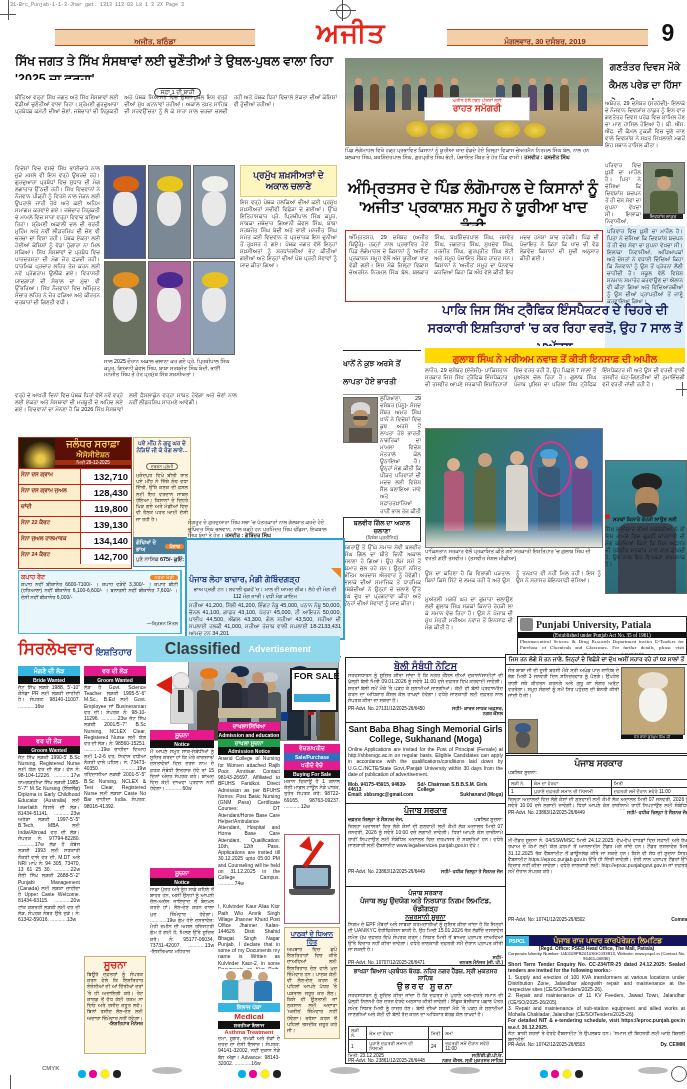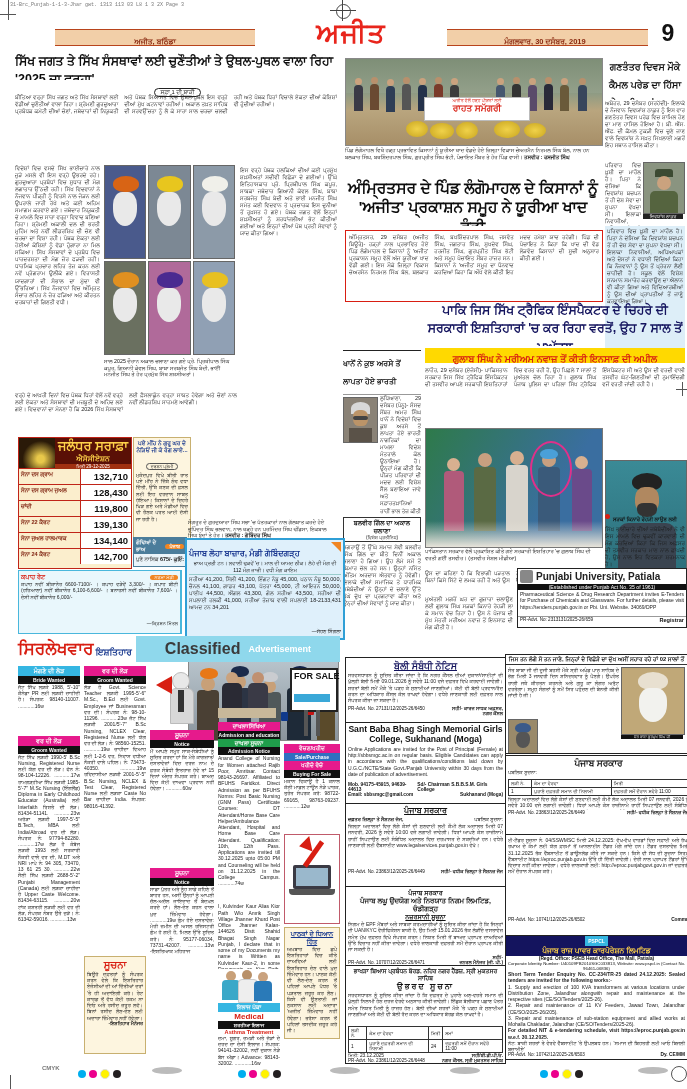--- a/index.html
+++ b/index.html
@@ -105,20 +105,24 @@
         <span class="pt-beard" style="width:24px;height:34px;top:26px;"></span>
       </div>
     <div class="portrait" style="background:#90a0b4;">
         <span class="turb" style="width:26px;height:16px;left:8px;top:10px;background:#e8c020;"></span>
         <span class="pt-beard" style="width:24px;height:34px;top:26px;"></span>
       </div>
   </div>
   <div class="abs ov cap" style="left:104px;top:358px;width:131px;height:30px;">ਸਾਲ 2025 ਦੌਰਾਨ ਅਕਾਲ ਚਲਾਣਾ ਕਰ ਗਏ ਪ੍ਰੋ. ਪ੍ਰਿਥੀਪਾਲ ਸਿੰਘ ਕਪੂਰ, ਗਿਆਨੀ ਕੇਵਲ ਸਿੰਘ, ਬਾਬਾ ਸਰਬਜੋਤ ਸਿੰਘ ਬੇਦੀ, ਭਾਈ ਮਨਜੀਤ ਸਿੰਘ ਤੇ ਹੋਰ ਪ੍ਰਮੁੱਖ ਸਿੱਖ ਸ਼ਖ਼ਸੀਅਤਾਂ।</div>
 
   <div class="abs" style="left:240px;top:165px;width:97px;height:224px;">
+    <div style="background:#fdf6c0;border:1px solid #e0cf70;text-align:center;padding:4px 2px;">
+      <div class="b navy" style="font-size:9px;">ਪ੍ਰਮੁੱਖ ਸ਼ਖ਼ਸੀਅਤਾਂ ਦੇ</div>
+      <div class="b navy" style="font-size:9px;">ਅਕਾਲ ਚਲਾਣੇ</div>
+    </div>
     <div class="bt ov" style="height:188px;margin-top:2px;">ਇਸ ਵਰ੍ਹੇ ਪੰਥਕ ਹਲਕਿਆਂ ਦੀਆਂ ਕਈ ਪ੍ਰਮੁੱਖ ਸ਼ਖ਼ਸੀਅਤਾਂ ਸਦੀਵੀ ਵਿਛੋੜਾ ਦੇ ਗਈਆਂ। ਉੱਘੇ ਇਤਿਹਾਸਕਾਰ ਪ੍ਰੋ. ਪ੍ਰਿਥੀਪਾਲ ਸਿੰਘ ਕਪੂਰ, ਸਾਬਕਾ ਜਥੇਦਾਰ ਗਿਆਨੀ ਕੇਵਲ ਸਿੰਘ, ਬਾਬਾ ਸਰਬਜੋਤ ਸਿੰਘ ਬੇਦੀ ਅਤੇ ਭਾਈ ਮਨਜੀਤ ਸਿੰਘ ਸਮੇਤ ਕਈ ਵਿਦਵਾਨ ਤੇ ਪ੍ਰਚਾਰਕ ਇਸ ਦੁਨੀਆ ਤੋਂ ਰੁਖ਼ਸਤ ਹੋ ਗਏ। ਪੰਥਕ ਜਗਤ ਵੱਲੋਂ ਇਨ੍ਹਾਂ ਸ਼ਖ਼ਸੀਅਤਾਂ ਨੂੰ ਸ਼ਰਧਾਂਜਲੀਆਂ ਭੇਟ ਕੀਤੀਆਂ ਗਈਆਂ ਅਤੇ ਇਨ੍ਹਾਂ ਦੀਆਂ ਪੰਥ ਪ੍ਰਤੀ ਸੇਵਾਵਾਂ ਨੂੰ ਯਾਦ ਕੀਤਾ ਗਿਆ।</div>
   </div>
   <div class="abs ov bt cols2" style="left:15px;top:392px;width:222px;height:40px;">ਵਰ੍ਹੇ ਦੇ ਆਖ਼ਰੀ ਦਿਨਾਂ ਵਿਚ ਪੰਥਕ ਧਿਰਾਂ ਵੱਲੋਂ ਨਵੇਂ ਵਰ੍ਹੇ ਲਈ ਏਕਤਾ ਅਤੇ ਸੰਸਥਾਵਾਂ ਦੀ ਮਜ਼ਬੂਤੀ ਦੇ ਅਹਿਦ ਲਏ ਗਏ। ਵਿਦਵਾਨਾਂ ਦਾ ਮੰਨਣਾ ਹੈ ਕਿ 2026 ਸਿੱਖ ਸੰਸਥਾਵਾਂ ਲਈ ਫ਼ੈਸਲਾਕੁੰਨ ਵਰ੍ਹਾ ਸਾਬਤ ਹੋਵੇਗਾ ਅਤੇ ਚੋਣਾਂ ਨਾਲ ਨਵੀਂ ਲੀਡਰਸ਼ਿਪ ਸਾਹਮਣੇ ਆਵੇਗੀ।</div>
 
   <div class="abs photo" style="left:345px;top:58px;width:256px;height:86px;border:1px solid #888;">
     <div style="position:absolute;top:0;left:0;right:0;height:34px;background:linear-gradient(#7e8f77,#93a08a);"></div>
     <span class="person" style="left:8px;top:26px;background:#3a3a46;">
         <span class="head" style="background:#caa27e;"></span>
       </span>
     <span class="person" style="left:24px;top:25px;background:#6a4a32;">
@@ -232,21 +236,21 @@
     <span style="position:absolute;left:31px;top:42px;width:20px;height:14px;background:#333;border-radius:40% 40% 60% 60%;"></span>
     <span style="position:absolute;left:12px;top:62px;width:58px;height:70px;background:#3a4450;border-radius:10px 10px 0 0;"></span>
   </div>
   <div class="abs ov" style="left:605px;top:507px;width:80px;height:17px;">
     <span class="dot" style="width:5px;height:5px;background:#d81e12;"></span><span class="b" style="font-size:5.3px;">ਸੜਕਾਂ ਕਿਨਾਰੇ ਰੇਹੜੀ ਲਾਉਣ ਲਈ ਮਜਬੂਰ ਗੁਲਾਬ ਸਿੰਘ</span>
   </div>
   <div class="abs ov bt" style="left:605px;top:526px;width:80px;height:126px;">ਸਿੱਖ ਭਾਈਚਾਰੇ ਦੀਆਂ ਜਥੇਬੰਦੀਆਂ ਨੇ ਵੀ ਇਸ ਮਾਮਲੇ ਵਿਚ ਢੁਕਵੀਂ ਕਾਰਵਾਈ ਦੀ ਮੰਗ ਕਰਦਿਆਂ ਕਿਹਾ ਕਿ ਜਿਸ ਅਫ਼ਸਰ ਦੀ ਤਸਵੀਰ ਸਰਕਾਰ ਮਾਣ ਨਾਲ ਛਾਪਦੀ ਹੈ, ਉਸ ਨਾਲ ਇਹ ਵਿਤਕਰਾ ਸ਼ਰਮਨਾਕ ਹੈ।</div>
   <div class="abs ov bt cols2" style="left:425px;top:570px;width:176px;height:23px;">ਉਸ ਦਾ ਕਹਿਣਾ ਹੈ ਕਿ ਵਿਭਾਗੀ ਪੜਤਾਲ ਬਿਨਾਂ ਕਿਸੇ ਸਿੱਟੇ ਦੇ ਲਮਕ ਰਹੀ ਹੈ ਅਤੇ ਉਸ ਨੂੰ ਤਨਖ਼ਾਹ ਵੀ ਨਹੀਂ ਮਿਲ ਰਹੀ। ਇਸ ਨੂੰ ਉਸ ਨੇ ਸਰਾਸਰ ਬੇਇਨਸਾਫ਼ੀ ਦੱਸਿਆ।</div>
   <div class="abs ov bt" style="left:425px;top:596px;width:88px;height:56px;">ਮੁਅੱਤਲੀ ਮਗਰੋਂ ਘਰ ਦਾ ਗੁਜ਼ਾਰਾ ਚਲਾਉਣ ਲਈ ਗੁਲਾਬ ਸਿੰਘ ਸੜਕਾਂ ਕਿਨਾਰੇ ਰੇਹੜੀ ਲਾ ਕੇ ਸਮਾਨ ਵੇਚ ਰਿਹਾ ਹੈ। ਉਸ ਨੇ ਪੰਜਾਬ ਦੀ ਮੁੱਖ ਮੰਤਰੀ ਮਰੀਅਮ ਨਵਾਜ਼ ਤੋਂ ਇਨਸਾਫ਼ ਦੀ ਮੰਗ ਕੀਤੀ ਹੈ।</div>
 
-  <div class="abs notice-box" style="left:517px;top:568px;width:168px;height:58px;">
+  <div class="abs notice-box" style="left:517px;top:616px;width:168px;height:58px;font-family:Liberation Serif, serif;">
     <div style="display:flex;align-items:center;gap:3px;padding:1px 2px;">
       <span style="width:13px;height:13px;background:#888;border-radius:2px;display:inline-block;"></span>
       <span class="b" style="font-size:10px;color:#222;">Punjabi University, Patiala</span>
     </div>
     <div style="background:#111;color:#fff;font-size:5.2px;text-align:center;">(Established under Punjab Act No. 35 of 1961)</div>
     <div class="bts ov" style="padding:1px 2px;height:24px;">Pharmaceutical Science &amp; Drug Research Department invites E-Tenders for Purchase of Chemicals and Glassware. For further details, please visit https://tenders.punjab.gov.in or Pbi. Uni. Website. 34069/DPP</div>
     <div style="display:flex;justify-content:space-between;padding:0 2px;border-top:1px solid #999;">
       <span class="advt">PR-Advt. No: 2313131/2025-26/659</span>
       <span class="b" style="font-size:5.6px;">Registrar</span>
     </div>
@@ -269,21 +273,21 @@
       <div class="b" style="font-size:6.4px;">ਬਲਵੀਰ ਗਿੱਲ ਦਾ ਅਕਾਲ ਚਲਾਣਾ</div>
       <div style="font-size:4.6px;">(ਵਿਸ਼ੇਸ਼ ਪ੍ਰਤੀਨਿਧ)</div>
     </div>
     <div class="bt ov" style="height:112px;">ਜਗਰਾਉਂ ਤੋਂ ਉੱਘੇ ਸਮਾਜ ਸੇਵੀ ਬਲਵੀਰ ਸਿੰਘ ਗਿੱਲ ਦਾ ਬੀਤੇ ਦਿਨੀਂ ਅਕਾਲ ਚਲਾਣਾ ਹੋ ਗਿਆ। ਉਹ ਲੰਮੇ ਸਮੇਂ ਤੋਂ ਬਿਮਾਰ ਚੱਲ ਰਹੇ ਸਨ। ਉਨ੍ਹਾਂ ਨਮਿੱਤ ਅੰਤਿਮ ਅਰਦਾਸ ਐਤਵਾਰ ਨੂੰ ਹੋਵੇਗੀ। ਇਲਾਕੇ ਦੀਆਂ ਸਮਾਜਿਕ ਤੇ ਧਾਰਮਿਕ ਜਥੇਬੰਦੀਆਂ ਨੇ ਉਨ੍ਹਾਂ ਦੇ ਚਲਾਣੇ ਉੱਤੇ ਡੂੰਘੇ ਦੁੱਖ ਦਾ ਪ੍ਰਗਟਾਵਾ ਕੀਤਾ ਅਤੇ ਉਨ੍ਹਾਂ ਦੀਆਂ ਸੇਵਾਵਾਂ ਨੂੰ ਯਾਦ ਕੀਤਾ।</div>
   </div>
 
   <div class="abs" style="left:18px;top:437px;width:112px;height:130px;border:1.5px solid #c02418;background:#fbeecd;">
     <div style="display:flex;height:30px;background:#5a1006;">
       <div style="width:36px;background:radial-gradient(circle at 60% 70%,#e8c84a 12%,#2a1a08 60%);"></div>
       <div style="flex:1;text-align:center;">
-        <div class="b" style="font-size:13px;color:#ffd24a;">ਜਲੰਧਰ ਸਰਾਫ਼ਾ</div>
+        <div class="b" style="font-size:10px;color:#ffd24a;font-family:Liberation Serif, serif;">ਜਲੰਧਰ ਸਰਾਫ਼ਾ</div>
         <div class="b" style="font-size:7.5px;color:#ffd24a;">ਐਸੋਸੀਏਸ਼ਨ</div>
         <div style="font-size:4.6px;color:#fff;background:#a03010;">ਮਿਤੀ 29-12-2025</div>
       </div>
     </div>
     <div class="goldrow">
         <span class="lab">ਸੋਨਾ ਦਸ ਗ੍ਰਾਮ</span>
         <span class="val">132,710</span>
       </div>
     <div class="goldrow">
         <span class="lab">ਸੋਨਾ ਦਸ ਗ੍ਰਾਮ ਜੁਅਲ</span>
@@ -359,21 +363,21 @@
       <div style="display:flex;justify-content:space-between;align-items:center;">
         <span class="b red" style="font-size:6.4px;">ਕਪਾਹ ਰੇਟ</span>
         <span class="tagor">ਨਰਮਾ ਮੰਡੀ</span>
       </div>
       <div class="bts ov" style="height:40px;">ਕਪਾਹ ਨਵੀਂ ਬੀਕਾਨੇਰ 6600-7100/- । ਕਪਾਹ ਵੜੇਵੇਂ 3,300/- । ਕਪਾਹ ਬੀਟੀ (ਹਰਿਆਣਾ) ਨਵੀਂ ਬੀਕਾਨੇਰ 6,100-6,600/- । ਬਨਾਰਸੀ ਨਵੀਂ ਬੀਕਾਨੇਰ 7,600/- । ਦੇਸੀ ਨਵੀਂ ਬੀਕਾਨੇਰ 6,000/-</div>
       <div style="font-size:4.8px;text-align:right;">—ਕ੍ਰਿਸ਼ਨ ਮਿੱਤਲ</div>
     </div>
   </div>
 
   <div class="abs" style="left:185px;top:538px;width:152px;height:94px;background:#dff0fb;border:2px solid #2f9fd6;padding:2px;">
-    <div style="position:relative;">
+    <div style="position:relative;margin-top:26px;">
       <span class="b" style="font-size:8.2px;color:#12308c;">ਪੰਜਾਬ ਲੋਹਾ ਬਾਜ਼ਾਰ, ਮੰਡੀ ਗੋਬਿੰਦਗੜ੍ਹ</span>
       <span style="position:absolute;right:0;top:0;width:0;height:0;border-left:10px solid transparent;border-top:10px solid #f08522;"></span>
     </div>
     <div class="ctr" style="font-size:5.2px;border-bottom:1px solid #9cc;">ਭਾਅ ਪ੍ਰਤੀ ਟਨ। ਲਵਾਲੀ ਢੁਕਵੇਂ 'ਚ। ਮਾਲ ਦੀ ਆਮਦ ਠੀਕ। ਲੋਹੇ ਦੀ ਮੰਗ ਦੀ 112 ਮੰਗ ਜਾਰੀ। ਵਧੀ ਮੰਗ ਕਾਇਮ</div>
     <div class="bt ov" style="height:52px;margin-top:1px;">ਸਰੀਆ 41,200, ਸਿੱਲੀ 41,200, ਇੰਗਟ ਨੰਬੂ 45,000, ਪਠਾਨ ਨੰਬੂ 50,000, ਚੈਨਲ 41,100, ਗਾਡਰ 43,100, ਪੱਤਰਾ 45,000, ਟੀ ਆਇਰਨ 50,000, ਪਾਈਪ 44,500, ਐਂਗਲ 43,300, ਗੋਲ ਸਰੀਆ 43,500, ਸਰੀਆ ਦੀ ਸਪਲਾਈ ਹਲਕੀ 41,000, ਸਰੀਆ ਤੇਜ਼ਾਬ ਵਾਲੀ ਸਪਲਾਈ 18-2133,431 ਆਮਦ ਟਨ 34,201</div>
     <div style="font-size:5px;text-align:right;">—ਸੋਹਣ ਸਿੰਗਲਾ</div>
   </div>
 
   <div class="abs" style="left:18px;top:636px;width:322px;height:26px;display:flex;align-items:center;">
     <span class="b red" style="font-size:17px;">ਸਿਰਲੇਖਵਾਰ</span>
@@ -606,21 +610,21 @@
 
   <div class="abs notice-box ov" style="left:505px;top:834px;width:181px;height:98px;padding:2px;">
     <div class="bts" style="height:80px;overflow:hidden;">ਈ-ਟੈਂਡਰ ਸੂਚਨਾ ਨੰ. 04/SSWMSC ਮਿਤੀ 24.12.2025: ਵੱਖ-ਵੱਖ ਵਾਰਡਾਂ ਵਿਚ ਸਫ਼ਾਈ ਅਤੇ ਰੱਖ-ਰਖਾਅ ਦੇ ਕੰਮਾਂ ਲਈ ਯੋਗ ਫ਼ਰਮਾਂ ਤੋਂ ਆਨਲਾਈਨ ਟੈਂਡਰ ਮੰਗੇ ਜਾਂਦੇ ਹਨ। ਟੈਂਡਰ ਦਸਤਾਵੇਜ਼ ਮਿਤੀ 31.12.2025 ਤੱਕ ਵੈੱਬਸਾਈਟ ਤੋਂ ਡਾਊਨਲੋਡ ਕੀਤੇ ਜਾ ਸਕਦੇ ਹਨ। ਕਿਸੇ ਵੀ ਸੋਧ ਦੀ ਸੂਚਨਾ ਸਿਰਫ਼ ਵੈੱਬਸਾਈਟ https://eproc.punjab.gov.in ਉੱਤੇ ਹੀ ਦਿੱਤੀ ਜਾਵੇਗੀ। ਦੇਰੀ ਨਾਲ ਪ੍ਰਾਪਤ ਟੈਂਡਰਾਂ ਉੱਤੇ ਵਿਚਾਰ ਨਹੀਂ ਕੀਤਾ ਜਾਵੇਗਾ। ਵਧੇਰੇ ਜਾਣਕਾਰੀ ਲਈ: http://eproc.punjabgovt.gov.in ਜਾਂ ਦਫ਼ਤਰੀ ਸਮੇਂ ਦੌਰਾਨ ਸੰਪਰਕ ਕਰੋ।</div>
     <div style="display:flex;justify-content:space-between;">
       <span class="advt">PR-Advt. No: 10741/12/2025-26/6502</span>
       <span class="b" style="font-size:4.8px;">Commr.</span>
     </div>
   </div>
 
   <div class="abs notice-box ov" style="left:505px;top:935px;width:181px;height:123px;">
-    <div style="display:flex;align-items:center;background:#14145e;flex-direction:column;">
+    <div style="display:flex;align-items:center;background:#14145e;">
       <span style="background:#35b6e2;color:#fff;font-size:5px;font-weight:bold;padding:2px 3px;">PSPCL</span>
       <span class="b" style="color:#ffd24a;font-size:7.5px;flex:1;text-align:center;">ਪੰਜਾਬ ਰਾਜ ਪਾਵਰ ਕਾਰਪੋਰੇਸ਼ਨ ਲਿਮਟਿਡ</span>
     </div>
     <div class="ctr b" style="font-size:4.8px;">(Regd. Office: PSEB Head Office, The Mall, Patiala)</div>
     <div class="ctr" style="font-size:4.3px;">Corporate Identity Number: U40109PB2010SGC033813, Website: www.pspcl.in (Contact No. 96461-06836)</div>
     <div class="bts b" style="padding:0 2px;">Short Term Tender Enquiry No. CC-234/TR-25 dated 24.12.2025: Sealed tenders are invited for the following works:-</div>
     <div class="bts" style="padding:0 2px;">1.  Supply and erection of 100 KVA transformers at various locations under Distribution Zone, Jalandhar alongwith repair and maintenance at the respective sites (CE/SO/Tenders/2025-26).</div>
     <div class="bts" style="padding:0 2px;">2.  Repair and maintenance of 11 KV Feeders, Jawad Town, Jalandhar (CE/SO/2025-26/205).</div>
     <div class="bts" style="padding:0 2px;">3.  Repair and maintenance of sub-station equipment and allied works at Mohalla Chakladar, Jalandhar (CE/SO/Tenders/2025-26).</div>
     <div class="bts b" style="padding:0 2px;">For detailed NIT &amp; e-tendering schedule, visit https://eproc.punjab.gov.in w.e.f. 30.12.2025.</div>

